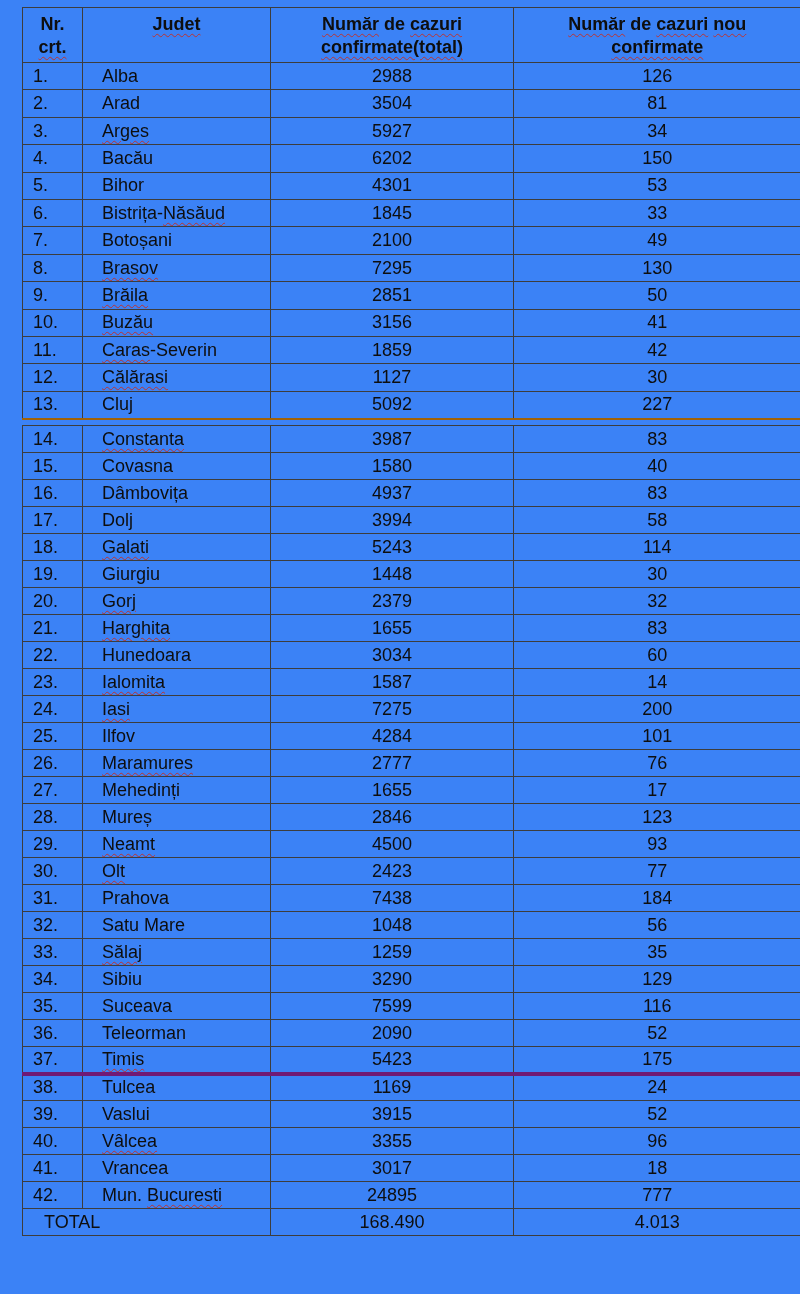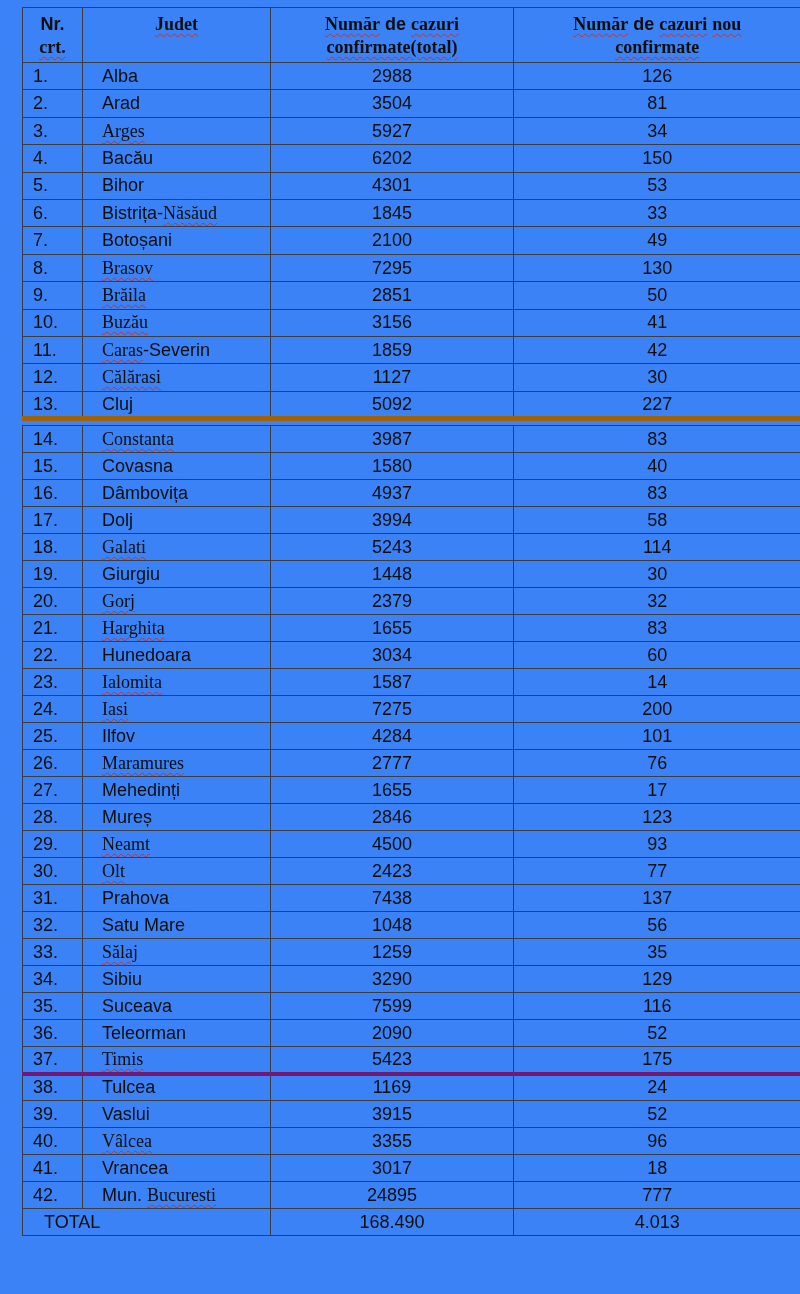--- a/index.html
+++ b/index.html
@@ -43,33 +43,32 @@
     padding-top: 5px;
     line-height: 23px;
     white-space: normal;
   }
   .tblA tr.data { height: 27.4px; }
   .tblB tr.data, .tblB tr.totalrow { height: 27px; }
   td.c-nr   { text-align: left; padding-left: 10px; }
   td.c-jud  { text-align: left; padding-left: 19px; }
   td.c-num  { text-align: center; }
   
-  .tblA tr.data:last-child td { border-bottom: 5px solid #a16207; }
+  .tblA tr.data:last-child td { border-bottom: 2px solid #a16207; }
   
   .tblB tr.thick td { border-bottom: 4px solid #701a75; }
   .tblB tr.totalrow td { font-size: 18px; }
   td.c-total-label { text-align: left; padding-left: 21px; }
   
   .sp {
     text-decoration-line: underline;
     text-decoration-style: wavy;
     text-decoration-color: #bb3333;
     text-decoration-thickness: 1px;
     text-underline-offset: 3px;
-    font-family: Liberation Serif, serif;
   }
 </style>
 </head>
 <body>
 
 <div class="doc">
   <table class="tbl tblA">
     <colgroup>
       <col style="width:60px">
         <col style="width:188px">
@@ -270,21 +269,21 @@
         <tr class="data">
           <td class="c-nr">30.</td>
           <td class="c-jud"><span class="sp">Olt</span></td>
           <td class="c-num">2423</td>
           <td class="c-num">77</td>
         </tr>
         <tr class="data">
           <td class="c-nr">31.</td>
           <td class="c-jud">Prahova</td>
           <td class="c-num">7438</td>
-          <td class="c-num">137</td>
+          <td class="c-num">184</td>
         </tr>
         <tr class="data">
           <td class="c-nr">32.</td>
           <td class="c-jud">Satu Mare</td>
           <td class="c-num">1048</td>
           <td class="c-num">56</td>
         </tr>
         <tr class="data">
           <td class="c-nr">33.</td>
           <td class="c-jud"><span class="sp">Sălaj</span></td>

